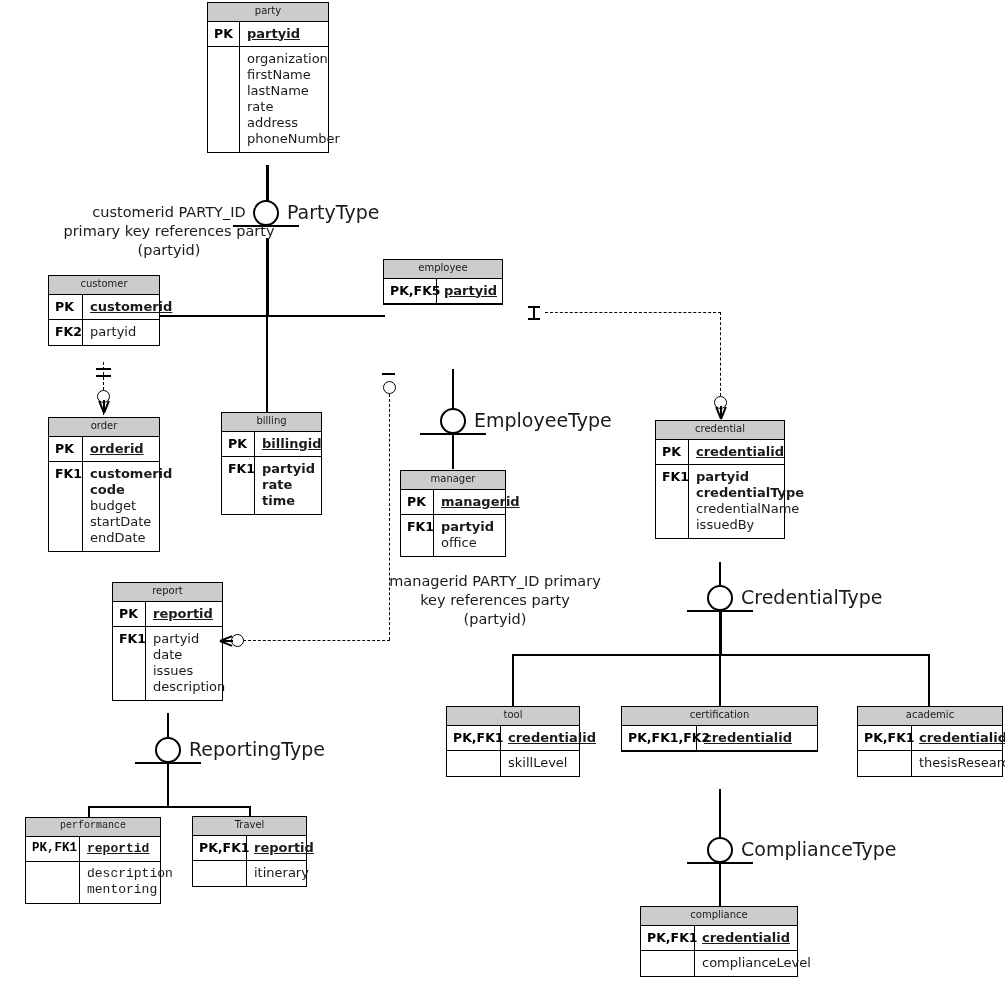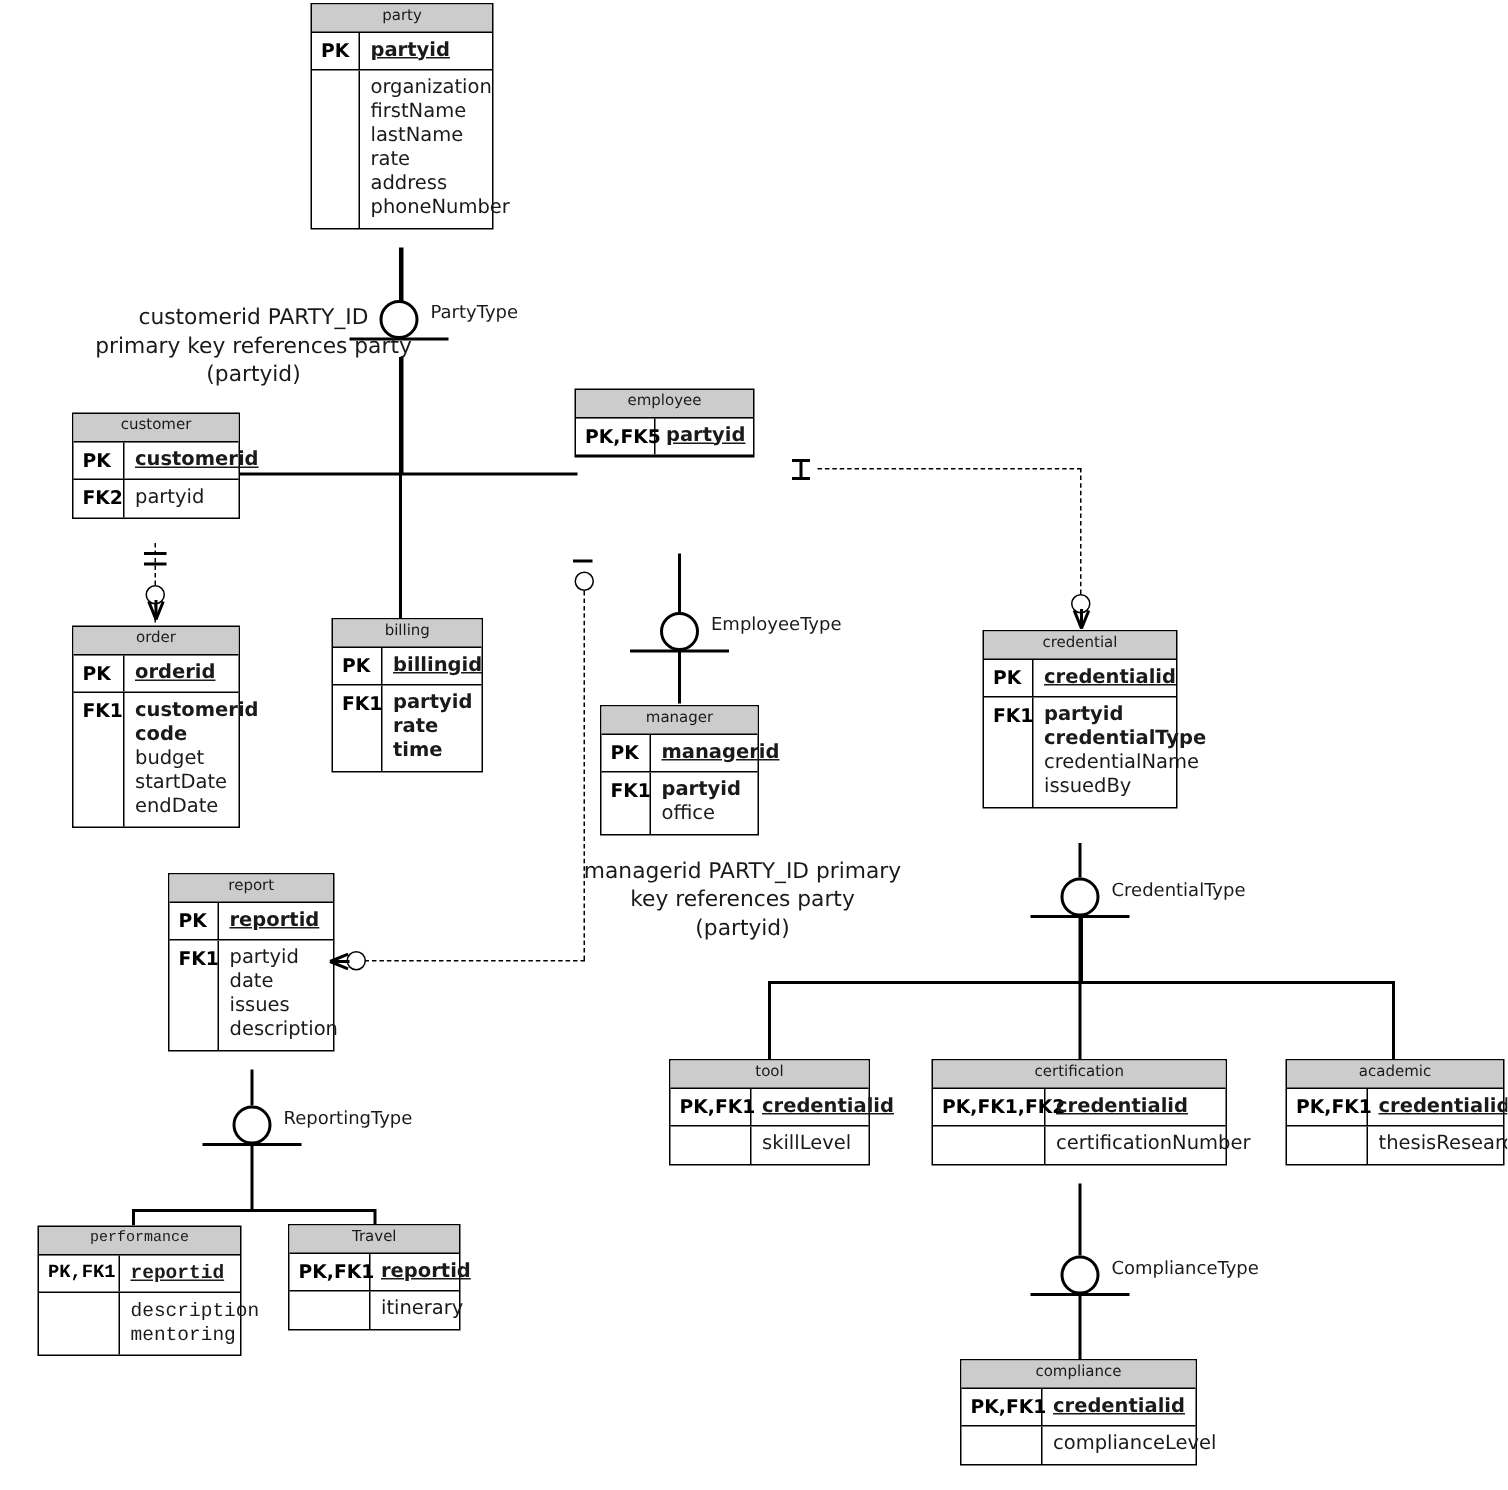--- a/index.html
+++ b/index.html
@@ -117,21 +117,21 @@
     left: -20px;
     top: 25px;
     width: 66px;
     height: 2.2px;
     background: #000;
   }
   .subtype .lbl {
     position: absolute;
     left: 34px;
     top: 1px;
-    font-size: 12px;
+    font-size: 19px;
     color: #1a1a1a;
     white-space: nowrap;
   }
 
   
   .crow {
     position: absolute;
     z-index: 6;
   }
   .crow i {
@@ -435,26 +435,20 @@
   </div>
 
   <div class="entity" style="left:621px; top:706px; width:197px;">
     <div class="ent-title">certification</div>
     <div class="ent-row sep">
       <div class="key-col" style="width:75px;">PK,FK1,FK2</div>
       <div class="attr-col">
         <div class="pkline">credentialid</div>
       </div>
     </div>
-    <div class="ent-row">
-      <div class="key-col" style="width:75px;"></div>
-      <div class="attr-col">
-        <div>certificationNumber</div>
-      </div>
-    </div>
   </div>
 
   <div class="entity" style="left:857px; top:706px; width:146px;">
     <div class="ent-title">academic</div>
     <div class="ent-row sep">
       <div class="key-col" style="width:54px;">PK,FK1</div>
       <div class="attr-col">
         <div class="pkline">credentialid</div>
       </div>
     </div>

